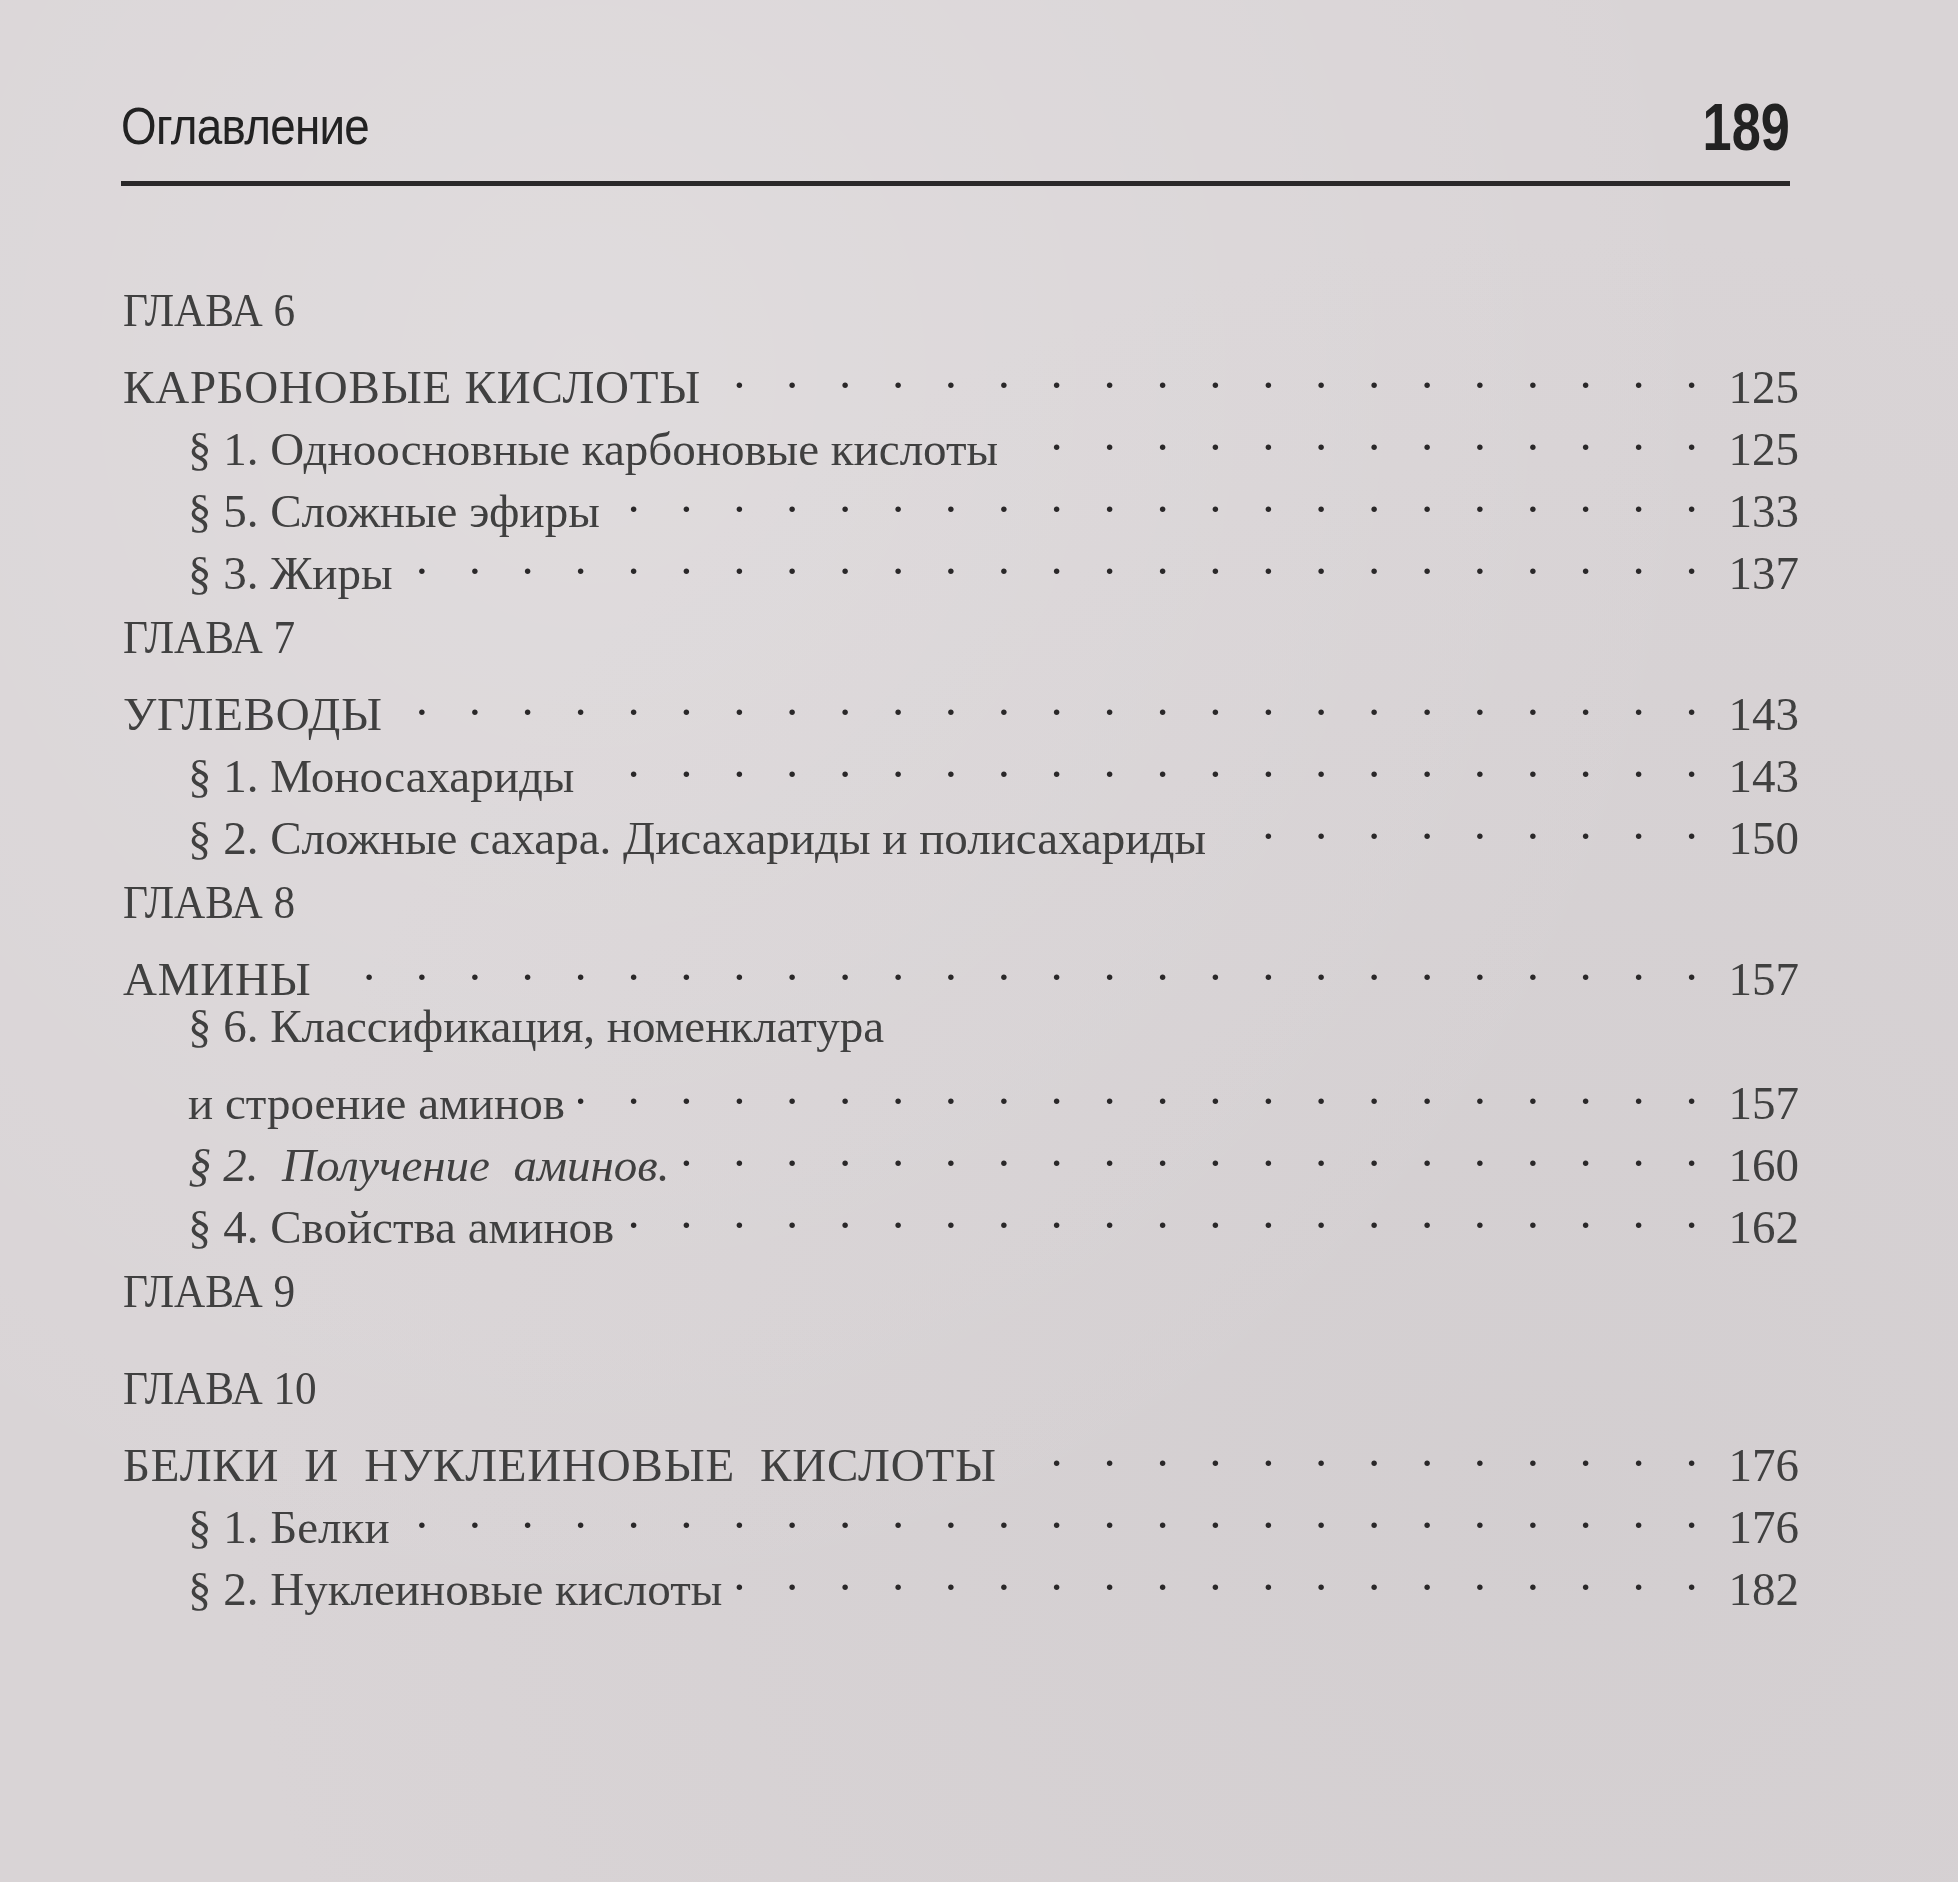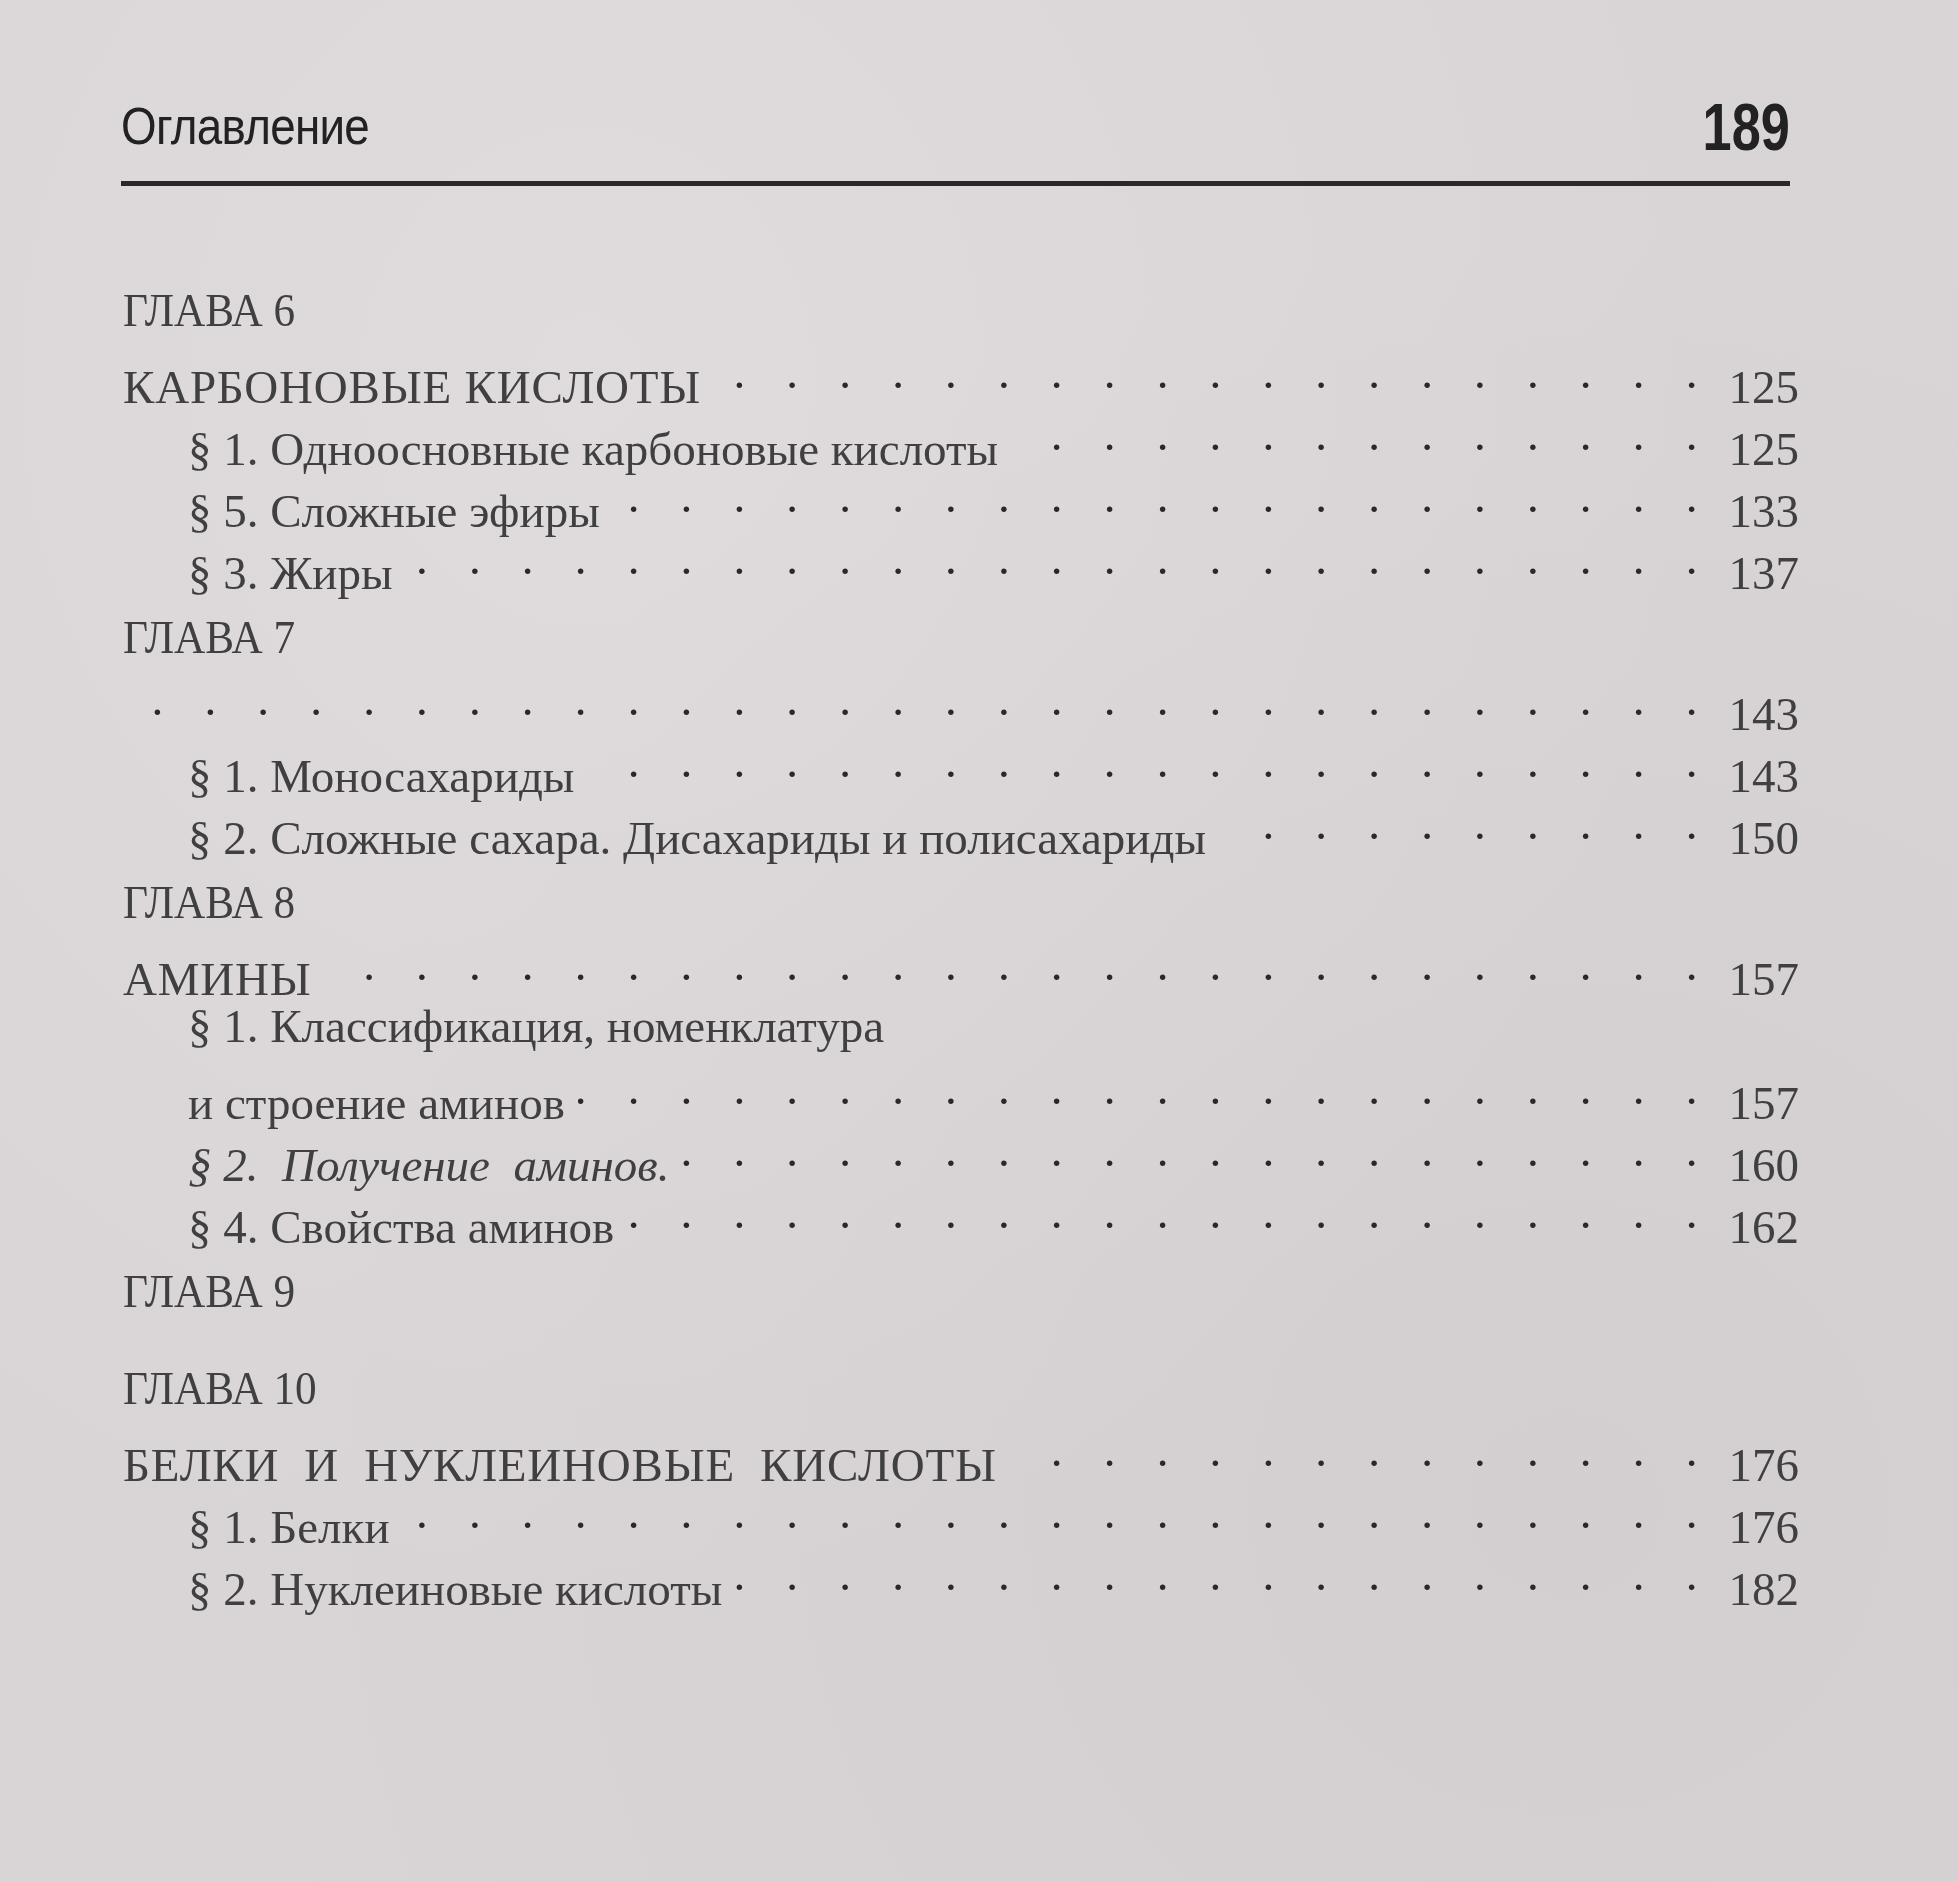--- a/index.html
+++ b/index.html
@@ -167,20 +167,21 @@
       <div class="entry section">
         <span class="title">§ 3. Жиры</span>
         <span class="leader"></span>
         <span class="page">137</span>
       </div>
     </div>
 
     <div class="chapter">
       <div class="chapter-label">ГЛАВА 7</div>
       <div class="entry chapter-title">
+        <span class="title">УГЛЕВОДЫ</span>
         <span class="leader"></span>
         <span class="page">143</span>
       </div>
       <div class="entry section">
         <span class="title">§ 1. Моносахариды</span>
         <span class="leader"></span>
         <span class="page">143</span>
       </div>
       <div class="entry section">
         <span class="title">§ 2. Сложные сахара. Дисахариды и полисахариды</span>
@@ -190,21 +191,21 @@
     </div>
 
     <div class="chapter">
       <div class="chapter-label">ГЛАВА 8</div>
       <div class="entry chapter-title">
         <span class="title">АМИНЫ</span>
         <span class="leader"></span>
         <span class="page">157</span>
       </div>
       <div class="entry section">
-        <span class="title">§ 1. Классификация, номенклатура</span>
+        <span class="title">§ 6. Классификация, номенклатура</span>
       </div>
       <div class="entry section">
         <span class="title">и строение аминов</span>
         <span class="leader"></span>
         <span class="page">157</span>
       </div>
       <div class="entry section">
         <span class="title" style="white-space:pre;font-style:italic;">§ 2.  Получение  аминов.</span>
         <span class="leader"></span>
         <span class="page">160</span>

